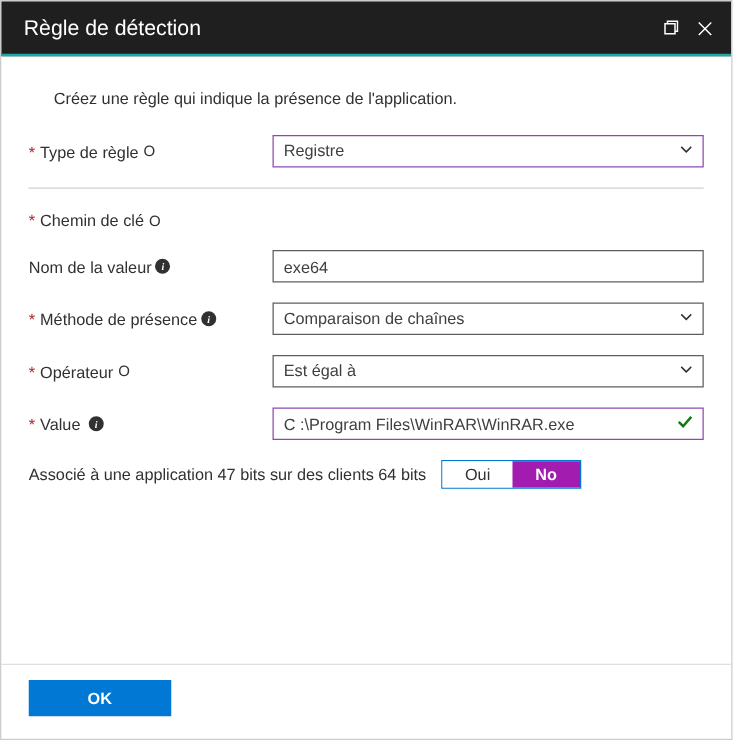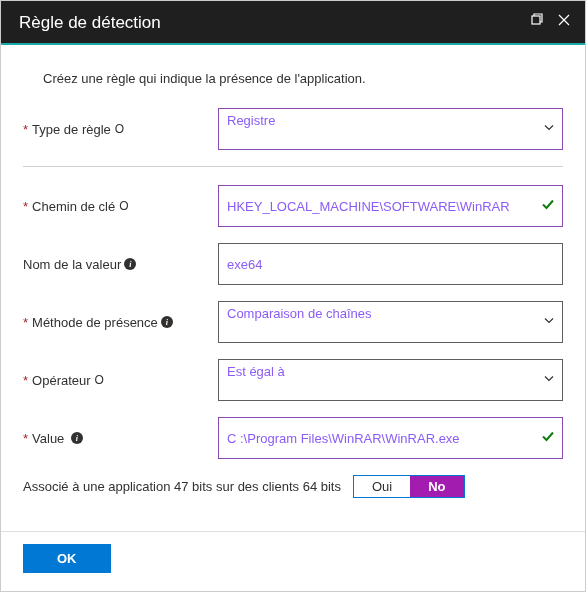--- a/index.html
+++ b/index.html
@@ -11,20 +11,21 @@
     height: 592px;
     border: 1px solid #ccc;
     display: flex;
     flex-direction: column;
   }
   .header {
     background: #1f1f1f;
     color: #fff;
     padding: 12px 14px 10px 18px;
     display: flex;
+    align-items: center;
     border-bottom: 2px solid #1ba8a8;
     font-size: 17px;
     font-weight: 400;
   }
   .header-spacer { flex: 1; }
   .header svg { width: 14px; height: 14px; fill: none; stroke: #fff; stroke-width: 1.2; }
   .header-btn { margin-left: 14px; cursor: pointer; display: inline-flex; }
   .content {
     flex: 1;
     padding: 26px 22px 14px 22px;
@@ -65,22 +66,22 @@
     color:#323130;
   }
   .field-col { flex: 1; }
   .select, .input {
     width: 100%;
     border: 1px solid #605e5c;
     padding: 4px 26px 4px 8px;
     font-size: 13px;
     font-family: inherit;
     background: #fff;
-    color: #8b5cf6;
-    height: 42px;
+    color: #404040;
+    height: 26px;
     position: relative;
   }
   .select.purple, .input.purple { border-color: #8a4ab5; }
   .select-wrap, .input-wrap { position: relative; }
   .chevron {
     position: absolute;
     right: 8px; top: 50%;
     transform: translateY(-50%);
     pointer-events: none;
   }
@@ -118,21 +119,21 @@
     font-weight: 600;
   }
   .footer {
     border-top: 1px solid #e1dfdd;
     padding: 12px 22px 18px 22px;
   }
   .ok-btn {
     background: #0078d4;
     color: #fff;
     border: none;
-    padding: 7px 34px;
+    padding: 7px 47px;
     font-size: 13px;
     font-weight: 600;
     font-family: inherit;
     cursor: pointer;
   }
 </style>
 </head>
 <body>
 
 <div class="header">
@@ -171,28 +172,20 @@
   </div>
 
   <hr class="divider">
 
   <div class="row">
     <div class="label-col">
       <span class="req">*</span>
         <span>Chemin de clé</span>
         <span class="info-o">O</span>
     </div>
-    <div class="field-col">
-      <div class="input-wrap">
-        <input class="input purple" value="HKEY_LOCAL_MACHINE\SOFTWARE\WinRAR" style="">
-        <span class="check"><svg viewBox="0 0 14 14">
-              <path d="M2 7 L5.5 10.5 L12 3"></path>
-            </svg></span>
-      </div>
-    </div>
   </div>
 
   <div class="row">
     <div class="label-col">
       <span>Nom de la valeur</span>
         <span class="info-icon">i</span>
     </div>
     <div class="field-col">
       <input class="input" value="exe64" style="">
     </div>

